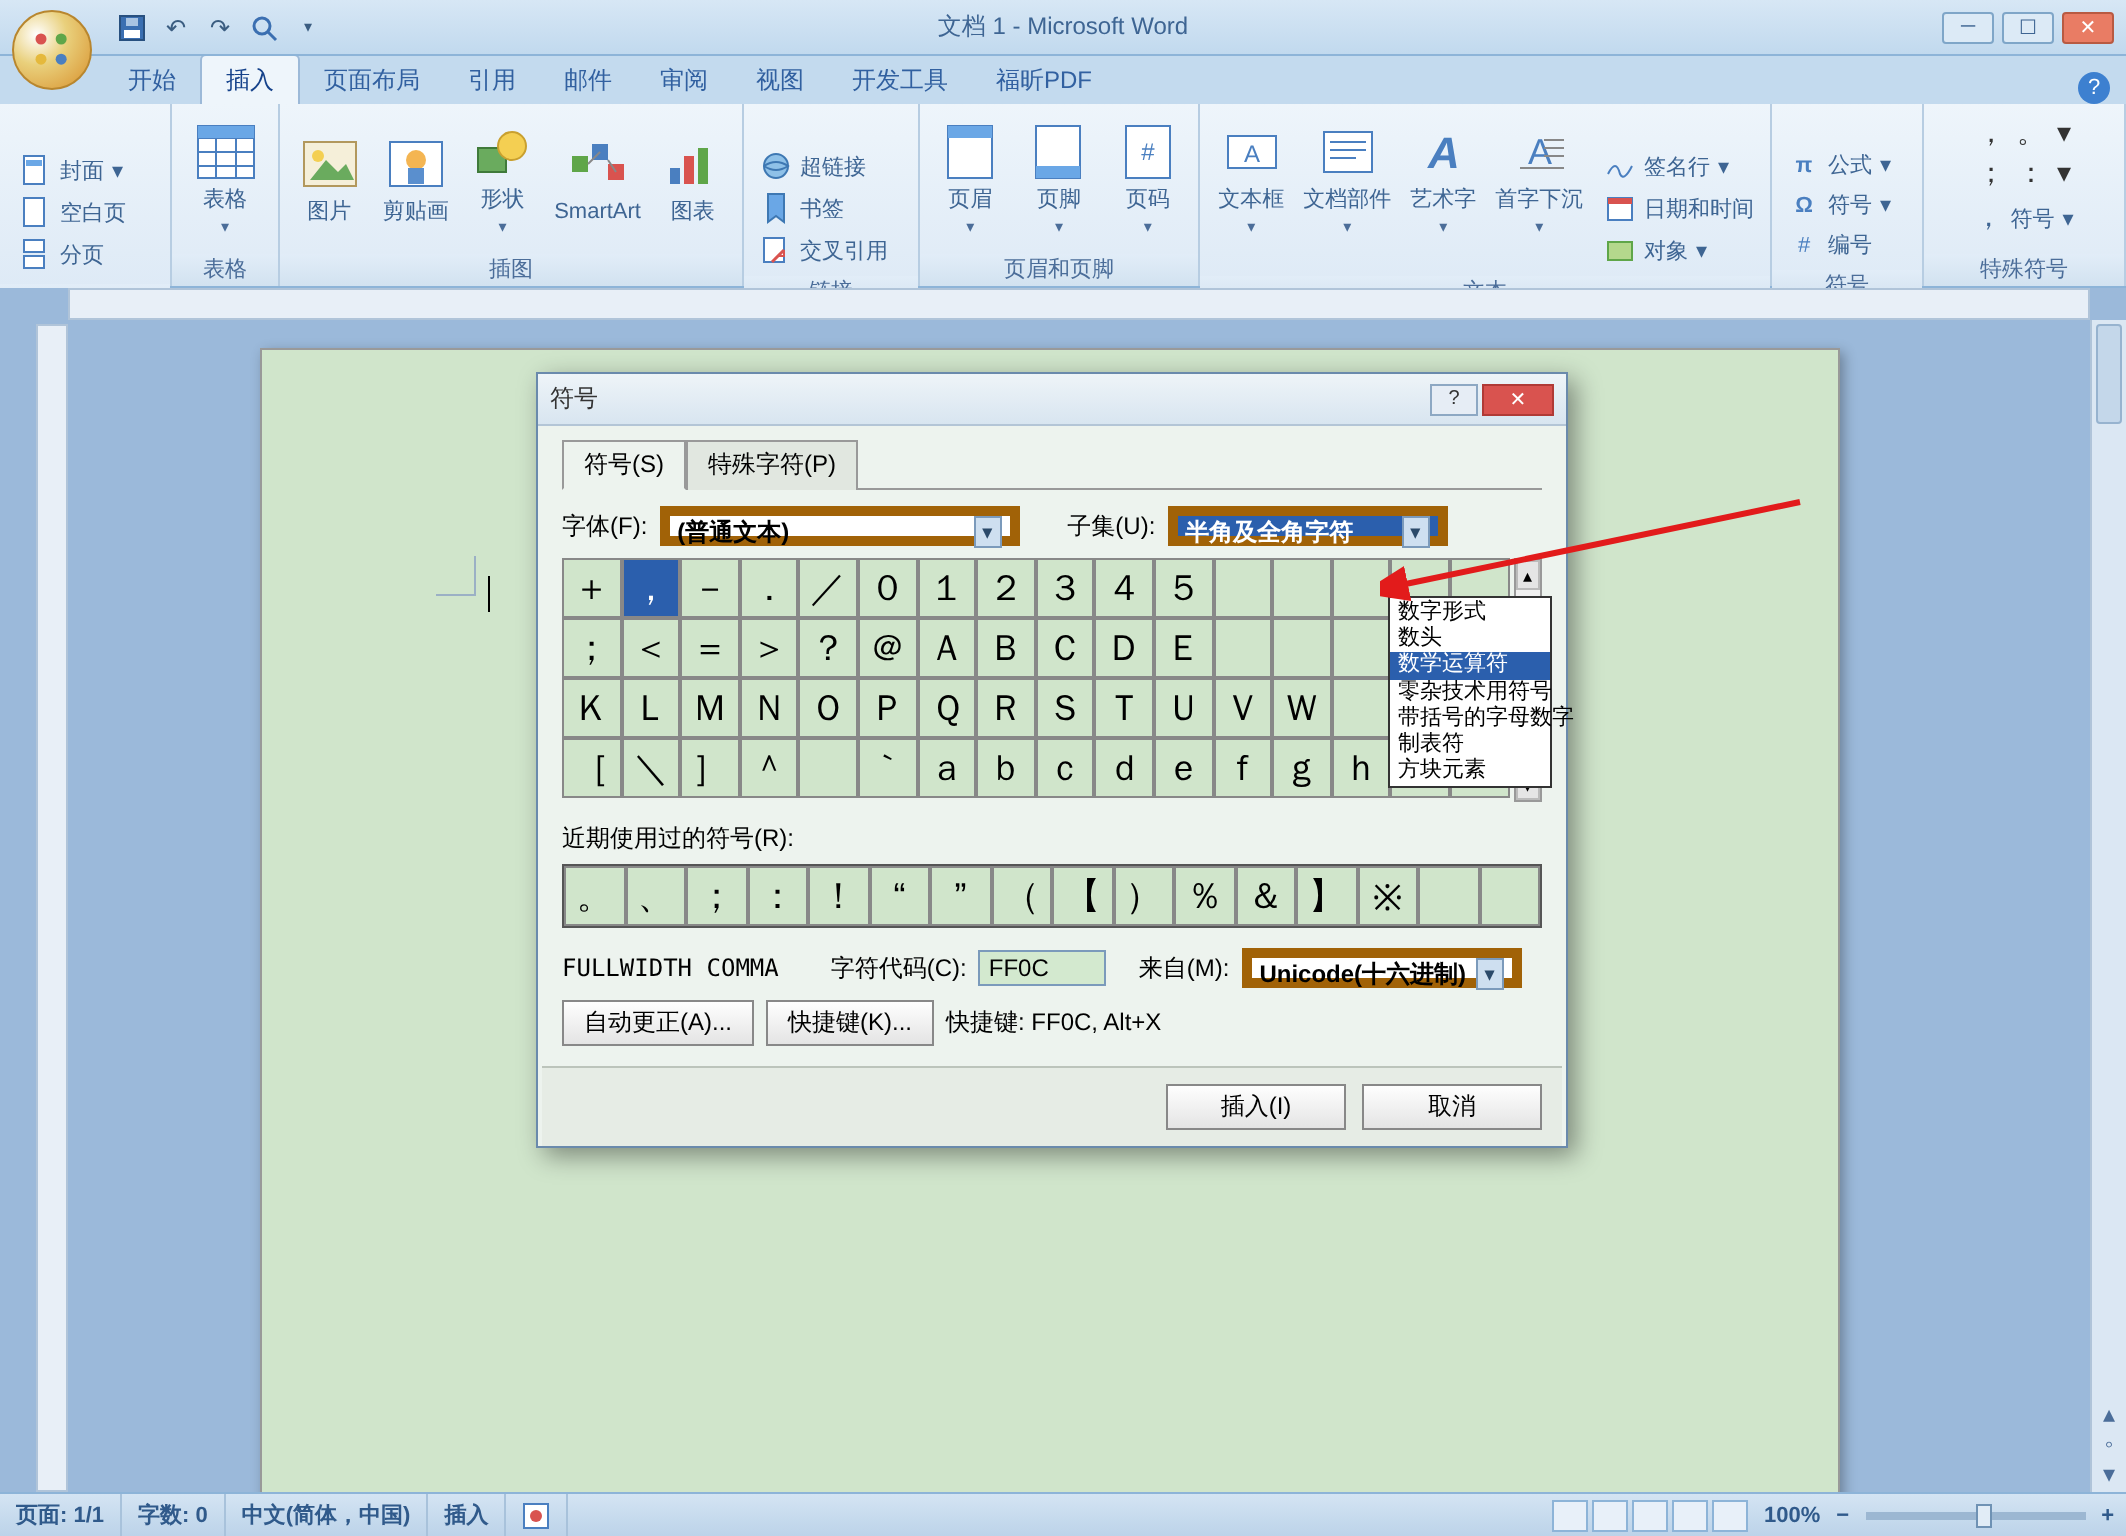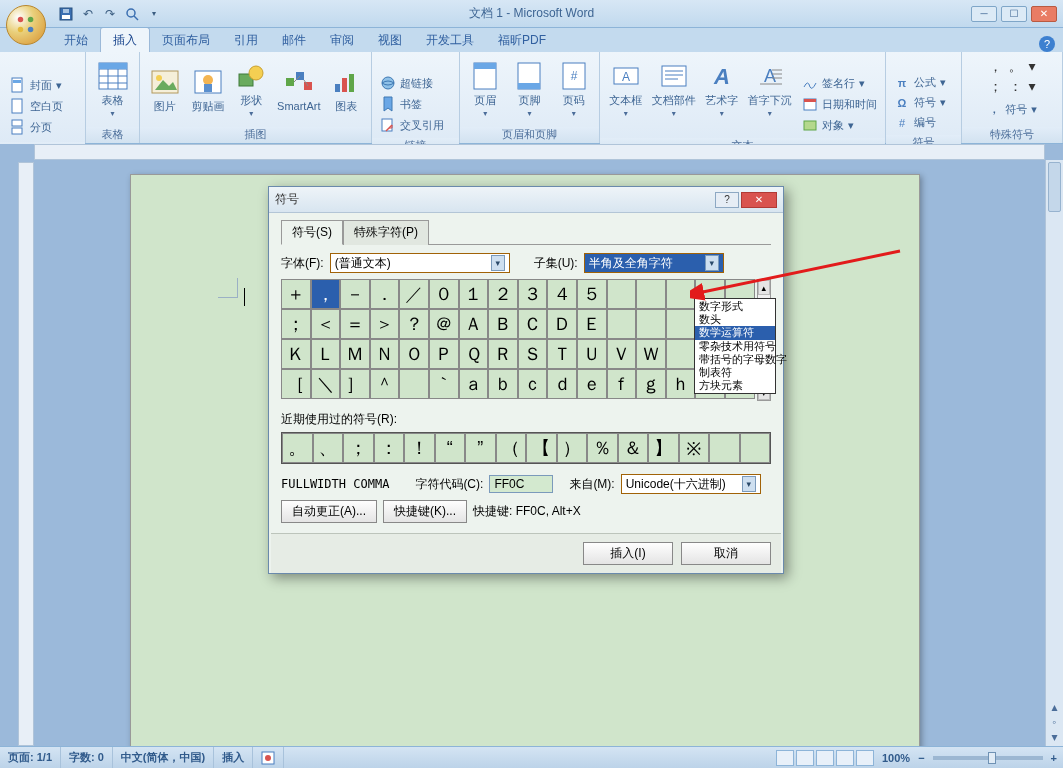--- a/index.html
+++ b/index.html
@@ -60,21 +60,21 @@
 .dlg-title { height:26px; background:linear-gradient(#eef4f8,#d8e5f0); display:flex; align-items:center; padding:0 6px; font-size:12px; color:#333; border-bottom:1px solid #b3c5d6; }
 .dlg-title-btns { margin-left:auto; display:flex; gap:2px; }
 .dlg-tbtn { width:24px; height:16px; border:1px solid #8da8c3; background:#e6edf5; display:flex; align-items:center; justify-content:center; font-size:10px; }
 .dlg-tbtn.close { background:#d9534f; color:#fff; border-color:#b03a36; width:36px; }
 .dlg-body { padding:6px 12px 10px; }
 .dlg-tabs { display:flex; border-bottom:1px solid #999; margin-bottom:8px; }
 .dlg-tab { padding:3px 10px; border:1px solid #999; border-bottom:none; background:#edf3ee; font-size:12px; position:relative; top:1px; }
 .dlg-tab.active { background:#edf3ee; border-bottom:1px solid #edf3ee; }
 .dlg-tab.inactive { background:#e1e7e0; }
 .dlg-row { display:flex; align-items:center; gap:6px; margin-bottom:6px; font-size:12px; }
-.dlg-combo { border:1px solid #a16207; background:#fff; height:20px; padding:0 4px; display:flex; align-items:center; font-size:12px; }
+.dlg-combo { border:5px solid #a16207; background:#fff; height:20px; padding:0 4px; display:flex; font-size:12px;font-weight:bold; }
 .dlg-combo .arr { margin-left:auto; width:14px; height:16px; background:#cedff0; border:1px solid #7b9abb; display:flex; align-items:center; justify-content:center; font-size:9px; color:#2b4a6a; }
 .sym-cell { height:30px; border:1px solid #888; display:flex; align-items:center; justify-content:center; font-size:18px; background:#d0e5cb; font-family:"Times New Roman",serif; }
 .sym-cell.sel { background:#2b5fad; color:#fff; }
 .sgrid-wrap { display:flex; gap:2px; align-items:flex-start; position:relative; }
 .sym-scroll { width:16px; display:flex; flex-direction:column; background:#e5e5e5; border:1px solid #999; }
 .sym-sbtn { height:15px; display:flex; align-items:center; justify-content:center; font-size:9px; background:#e5e5e5; border:1px solid #bbb; }
 
 
 .subset-list { position:absolute; left:413px; top:19px; width:82px; background:#fff; border:1px solid #333; z-index:20; font-size:11px; padding:1px 0; }
 .subset-item { padding:0 4px; white-space:nowrap; line-height:1.2; }

